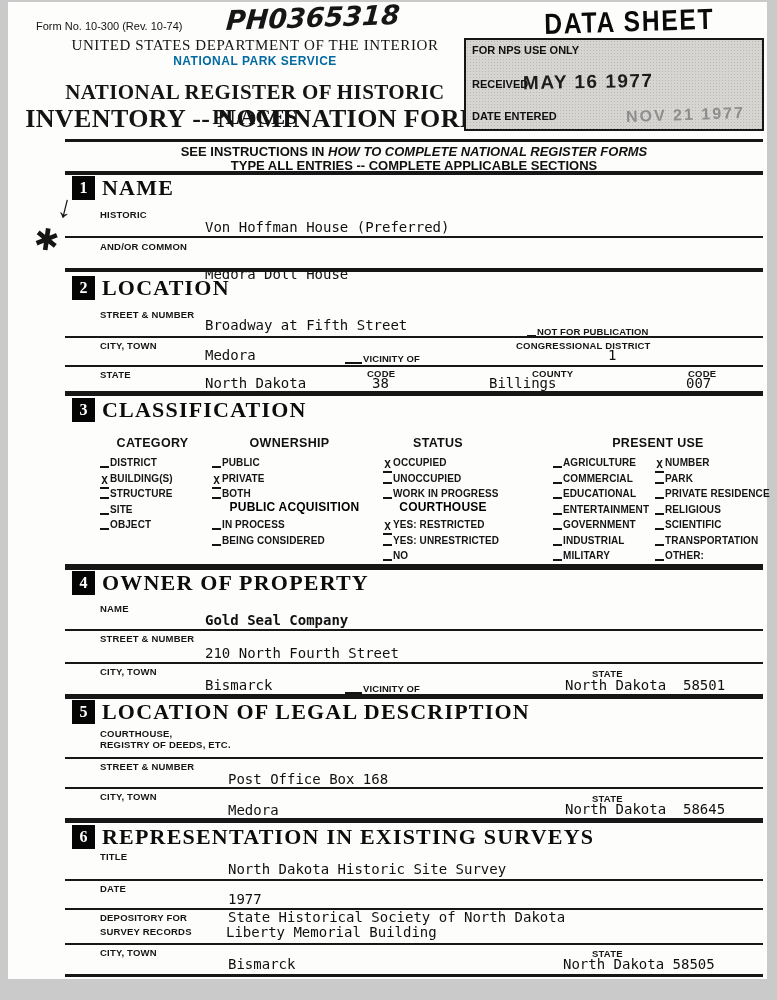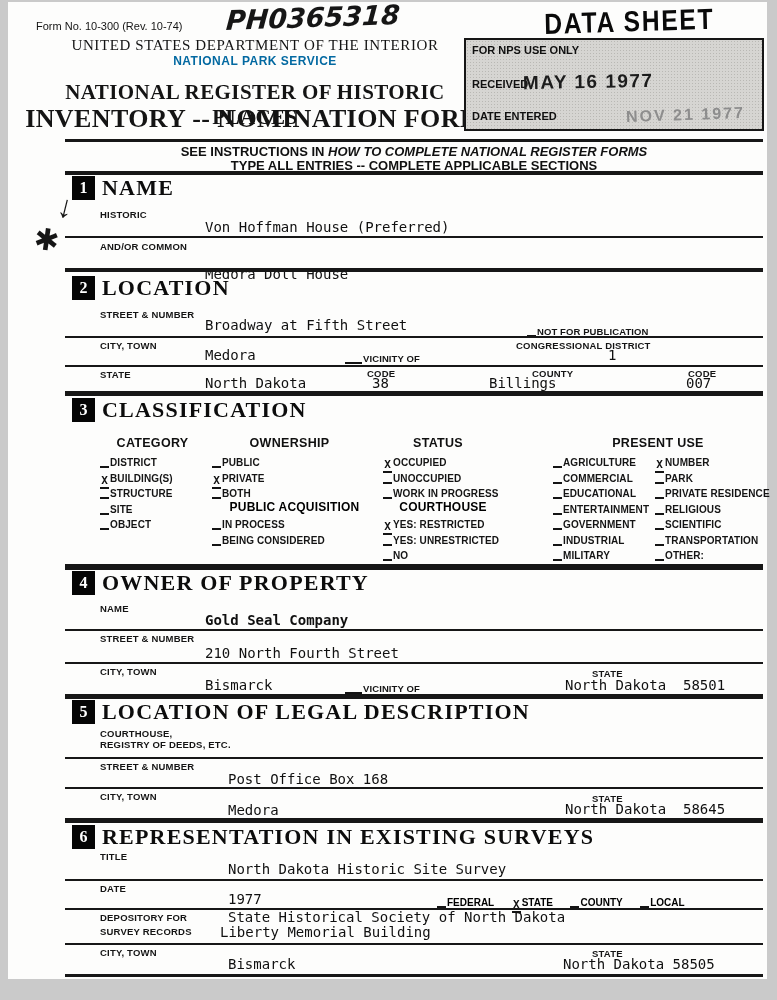--- a/index.html
+++ b/index.html
@@ -191,32 +191,26 @@
 
   <div class="secbadge" style="left:72px;top:825px;">6</div>
   <div class="sectitle" style="left:102px;top:824px;">REPRESENTATION IN EXISTING SURVEYS</div>
 
   <div class="lbl" style="left:100px;top:851px;">TITLE</div>
   <div class="val" style="left:228px;top:861px;">North Dakota Historic Site Survey</div>
   <div class="hline" style="left:65px;top:879px;width:698px;"></div>
 
   <div class="lbl" style="left:100px;top:883px;">DATE</div>
   <div class="val" style="left:228px;top:891px;">1977</div>
-  <div class="abs" style="left:437px;top:892px;white-space:nowrap;">
-    <span class="levelitem"><span class="mk"></span><span>FEDERAL</span></span>
-    <span class="levelitem"><span class="mk">X</span><span>STATE</span></span>
-    <span class="levelitem"><span class="mk"></span><span>COUNTY</span></span>
-    <span class="levelitem"><span class="mk"></span><span>LOCAL</span></span>
-  </div>
   <div class="hline" style="left:65px;top:908px;width:698px;"></div>
 
   <div class="lbl" style="left:100px;top:912px;">DEPOSITORY FOR</div>
   <div class="lbl" style="left:100px;top:926px;">SURVEY RECORDS</div>
   <div class="val" style="left:228px;top:909px;">State Historical Society of North Dakota</div>
-  <div class="val" style="left:220px;top:924px;">Liberty Memorial Building</div>
+  <div class="val" style="left:226px;top:924px;">Liberty Memorial Building</div>
   <div class="hline" style="left:65px;top:943px;width:698px;"></div>
 
   <div class="lbl" style="left:100px;top:947px;">CITY, TOWN</div>
   <div class="val" style="left:228px;top:956px;">Bismarck</div>
   <div class="lbl" style="left:592px;top:948px;">STATE</div>
   <div class="val" style="left:563px;top:956px;">North Dakota 58505</div>
   <div class="hline" style="left:65px;top:974px;width:698px;height:3px;"></div>
 </div>
 
 </body></html>

